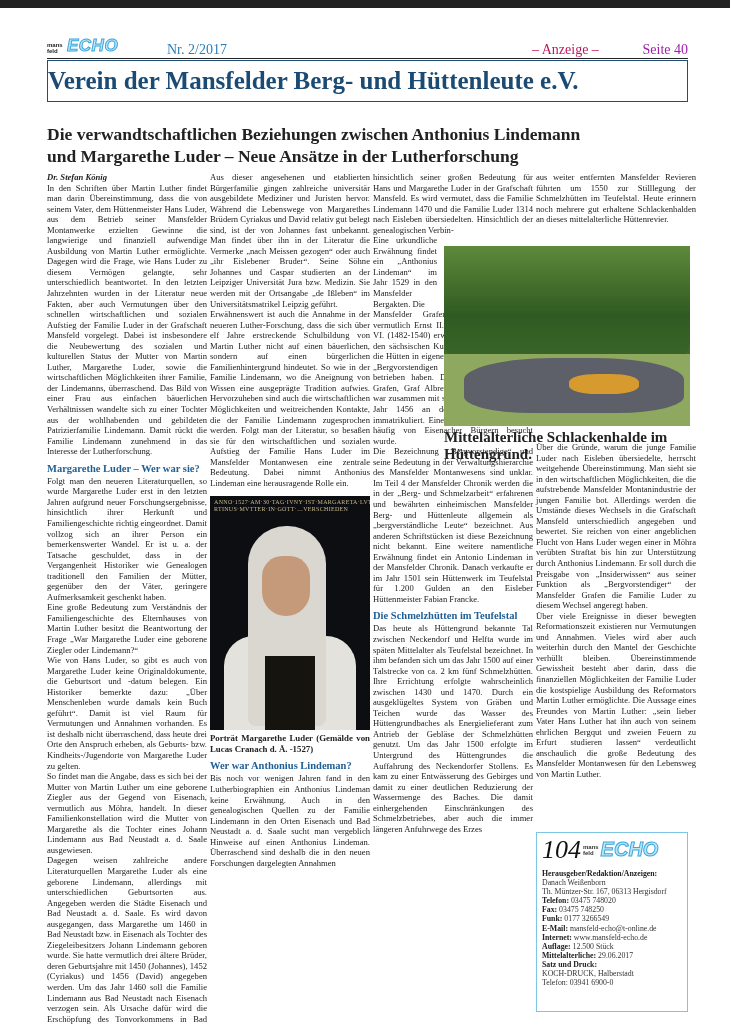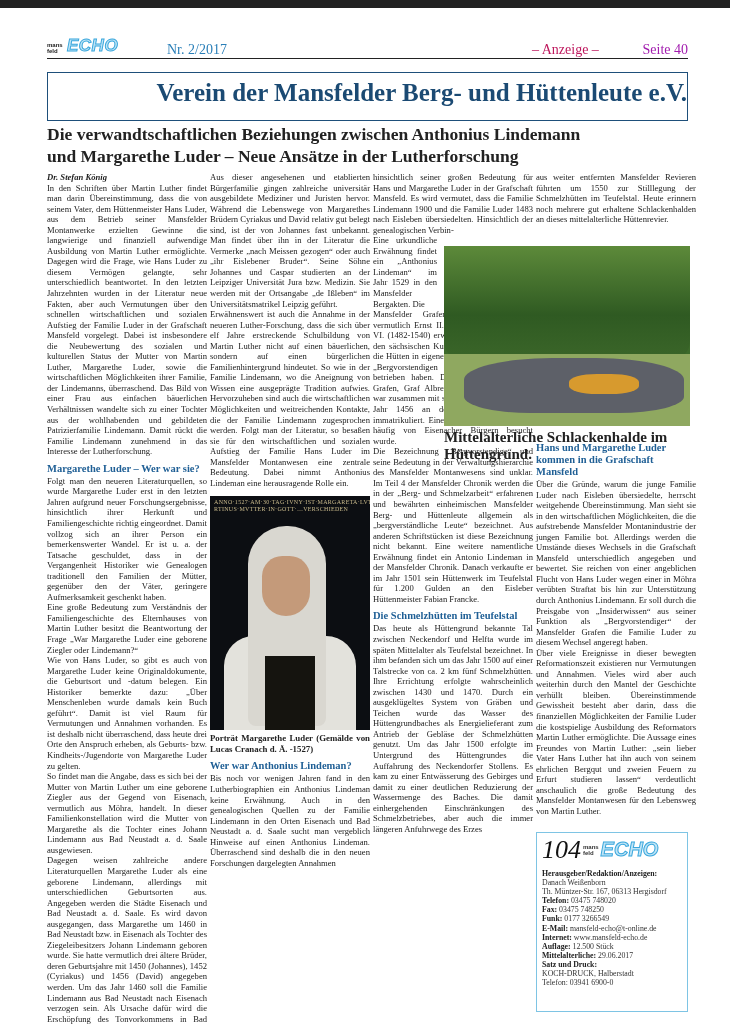--- a/index.html
+++ b/index.html
@@ -5,21 +5,21 @@
   html, body { margin:0; padding:0; }
   body { width:730px; height:1026px; background:#ffffff; position:relative; overflow:hidden; font-family:"Liberation Serif", serif; color:#222; }
   .topbar { position:absolute; left:0; top:0; width:730px; height:8px; background:#222; }
   .header { position:absolute; left:47px; top:36px; width:641px; height:22px; border-bottom:1.5px solid #222; }
   .logo { position:absolute; left:0; top:0; width:90px; height:22px; }
   .logo .mf { position:absolute; left:0; top:6px; font-family:"Liberation Sans", sans-serif; font-size:6px; line-height:6px; color:#222; font-weight:bold; }
   .logo .echo { position:absolute; left:20px; top:0; font-family:"Liberation Sans", sans-serif; font-weight:bold; font-size:17px; color:#bfe4f6; -webkit-text-stroke:1px #3aa7dc; letter-spacing:0.5px; font-style:italic; }
   .issue { position:absolute; left:120px; top:6px; font-size:14px; color:#2a7fb8; }
   .anzeige { position:absolute; left:485px; top:6px; font-size:14px; color:#be185d; }
   .seite { position:absolute; right:0; top:6px; font-size:14px; color:#a21caf; }
-  .banner { position:absolute; left:47px; top:72px; width:641px; height:49px; border:1.5px solid #1e4f7a; box-sizing:border-box; text-align:right; }
+  .banner { position:absolute; left:47px; top:60px; width:641px; height:42px; border:1.5px solid #1e4f7a; box-sizing:border-box; text-align:left; }
   .banner h1 { margin:0; font-size:25px; line-height:40px; color:#1b4a73; font-weight:bold; }
   .headline { position:absolute; left:47px; top:123px; width:600px; font-size:17.5px; line-height:22px; font-weight:bold; color:#222; margin:0; }
   .col { position:absolute; top:172px; width:160px; font-size:8.6px; line-height:10.55px; text-align:justify; }
   .col p { margin:0; }
   .c1 { left:47px; } .c2 { left:210px; } .c3 { left:373px; } .c4 { left:536px; }
   .author { font-weight:bold; font-style:italic; }
   .subhead { color:#1f5f95; font-weight:bold; font-size:10.5px; line-height:12px; margin:6px 0 1px 0 !important; text-align:left; }
   .caption { font-weight:bold; font-size:8.8px; line-height:10.5px; margin-top:3px !important; }
   .portrait { width:160px; height:234px; margin-top:8px; background:#0c0e12; position:relative; overflow:hidden; }
   .portrait .inscr { position:absolute; left:4px; top:3px; right:4px; color:#c9b98b; font-size:6px; line-height:7px; letter-spacing:0.3px; font-family:"Liberation Serif", serif; }
@@ -88,42 +88,41 @@
     <div class="scarf"></div>
     <div class="face"></div>
     <div class="dress"></div>
   </div>
   <p class="caption">Porträt Margarethe Luder (Gemälde von Lucas Cranach d. Ä. -1527)</p>
   <p class="subhead">Wer war Anthonius Lindeman?</p>
   <p>Bis noch vor wenigen Jahren fand in den Lutherbiographien ein Anthonius Lindeman keine Erwähnung. Auch in den genealogischen Quellen zu der Familie Lindemann in den Orten Eisenach und Bad Neustadt a. d. Saale sucht man vergeblich Hinweise auf einen Anthonius Lindeman. Überraschend sind deshalb die in den neuen Forschungen dargelegten Annahmen</p>
 </div>
 
 <div class="col c3">
-  <p class="c3top">hinsichtlich seiner großen Bedeutung für Hans und Margarethe Luder in der Grafschaft Mansfeld. Es wird vermutet, dass die Familie Lindemann 1900 und die Familie Luder 1483 nach Eisleben übersiedelten. Hinsichtlich der genealogischen Verbin-</p>
+  <p class="c3top">hinsichtlich seiner großen Bedeutung für Hans und Margarethe Luder in der Grafschaft Mansfeld. Es wird vermutet, dass die Familie Lindemann 1470 und die Familie Luder 1314 nach Eisleben übersiedelten. Hinsichtlich der genealogischen Verbin-</p>
   <p class="c3narrow">Eine urkundliche Erwähnung findet ein „Anthonius Lindeman“ im Jahr 1529 in den Mansfelder Bergakten. Die</p>
   <p>Mansfelder Grafen Ernst und Hoyer, vermutlich Ernst II. (1479-1531) und Hoyer VI. (1482-1540) erwähnen in einem Brief an den sächsischen Kurfürsten, dass ihre Eltern die Hütten in eigener Regie unter Leitung des „Bergvorstendigen Anthonius Lindeman“ betrieben haben. Der Vater dieser beiden Grafen, Graf Albrecht III. (ca. 1430-1484) war zusammen mit seinem Bruder Ernst I. im Jahr 1456 an der Erfurter Universität immatrikuliert. Eine Bildungsstätte, die auch häufig von Eisenacher Bürgern besucht wurde.</p>
   <p>Die Bezeichnung „Bergvorstendige“ und seine Bedeutung in der Verwaltungshierarchie des Mansfelder Montanwesens sind unklar. Im Teil 4 der Mansfelder Chronik werden die in der „Berg- und Schmelzarbeit“ erfahrenen und bewährten einheimischen Mansfelder Berg- und Hüttenleute allgemein als „bergverständliche Leute“ bezeichnet. Aus anderen Schriftstücken ist diese Bezeichnung nicht bekannt. Eine weitere namentliche Erwähnung findet ein Antonio Lindeman in der Mansfelder Chronik. Danach verkaufte er im Jahr 1501 sein Hüttenwerk im Teufelstal für 1.200 Gulden an den Eisleber Hüttenmeister Fabian Francke.</p>
   <p class="subhead">Die Schmelzhütten im Teufelstal</p>
   <p>Das heute als Hüttengrund bekannte Tal zwischen Neckendorf und Helfta wurde im späten Mittelalter als Teufelstal bezeichnet. In ihm befanden sich um das Jahr 1500 auf einer Talstrecke von ca. 2 km fünf Schmelzhütten. Ihre Errichtung erfolgte wahrscheinlich zwischen 1430 und 1470. Durch ein ausgeklügeltes System von Gräben und Teichen wurde das Wasser des Hüttengrundbaches als Energielieferant zum Antrieb der Gebläse der Schmelzhütten genutzt. Um das Jahr 1500 erfolgte im Untergrund des Hüttengrundes die Auffahrung des Neckendorfer Stollens. Es kam zu einer Entwässerung des Gebirges und damit zu einer deutlichen Reduzierung der Wassermenge des Baches. Die damit einhergehenden Einschränkungen des Schmelzbetriebes, aber auch die immer längeren Anfuhrwege des Erzes</p>
 </div>
 
 <div class="photo">
   <div class="sky"></div>
   <div class="trees"></div>
   <div class="grass"></div>
   <div class="slag"></div>
   <div class="ochre"></div>
 </div>
 <div class="photocap">Mittelalterliche Schlackenhalde im Hüttengrund.</div>
 
 <div class="col c4">
   <p>aus weiter entfernten Mansfelder Revieren führten um 1550 zur Stilllegung der Schmelzhütten im Teufelstal. Heute erinnern noch mehrere gut erhaltene Schlackenhalden an dieses mittelalterliche Hüttenrevier.</p>
 </div>
 <div class="col c4" style="top:442px;">
-  <p class="subhead" style="margin-top:0 !important">Hans und Margarethe Luder kommen in die Grafschaft Mansfeld</p>
   <p>Über die Gründe, warum die junge Familie Luder nach Eisleben übersiedelte, herrscht weitgehende Übereinstimmung. Man sieht sie in den wirtschaftlichen Möglichkeiten, die die aufstrebende Mansfelder Montanindustrie der jungen Familie bot. Allerdings werden die Umstände dieses Wechsels in die Grafschaft Mansfeld unterschiedlich angegeben und bewertet. Sie reichen von einer angeblichen Flucht von Hans Luder wegen einer in Möhra verübten Straftat bis hin zur Unterstützung durch Anthonius Lindemann. Er soll durch die Preisgabe von „Insiderwissen“ aus seiner Funktion als „Bergvorstendiger“ der Mansfelder Grafen die Familie Luder zu diesem Wechsel angeregt haben.</p>
   <p>Über viele Ereignisse in dieser bewegten Reformationszeit existieren nur Vermutungen und Annahmen. Vieles wird aber auch weiterhin durch den Mantel der Geschichte verhüllt bleiben. Übereinstimmende Gewissheit besteht aber darin, dass die finanziellen Möglichkeiten der Familie Luder die kostspielige Ausbildung des Reformators Martin Luther ermöglichte. Die Aussage eines Freundes von Martin Luther: „sein lieber Vater Hans Luther hat ihn auch von seinem ehrlichen Bergqut und zweien Feuern zu Erfurt studieren lassen“ verdeutlicht anschaulich die große Bedeutung des Mansfelder Montanwesen für den Lebensweg von Martin Luther.</p>
 </div>
 
 <div class="infobox">
   <div class="logo-row">
     <span class="num">104</span>
     <span class="mf"><span>mans</span><br><span>feld</span></span>
     <span class="echo">ECHO</span>
   </div>

